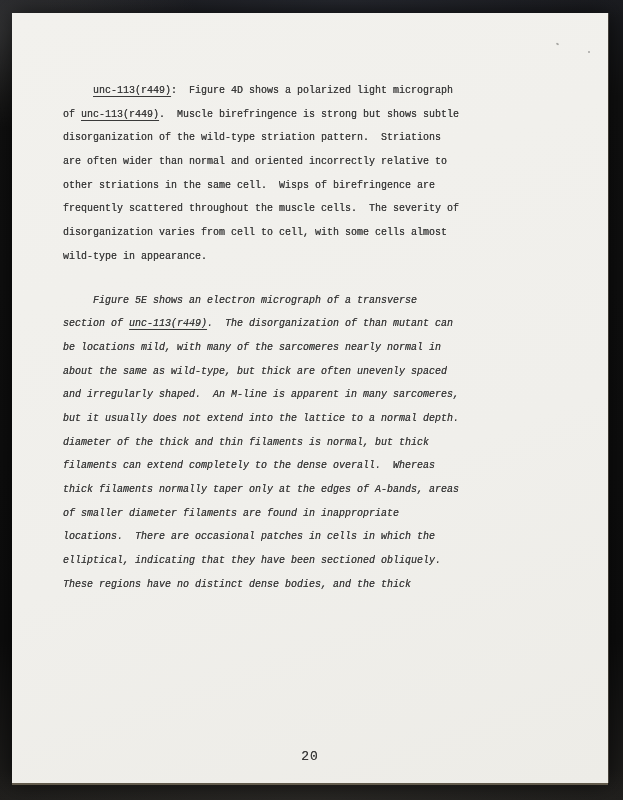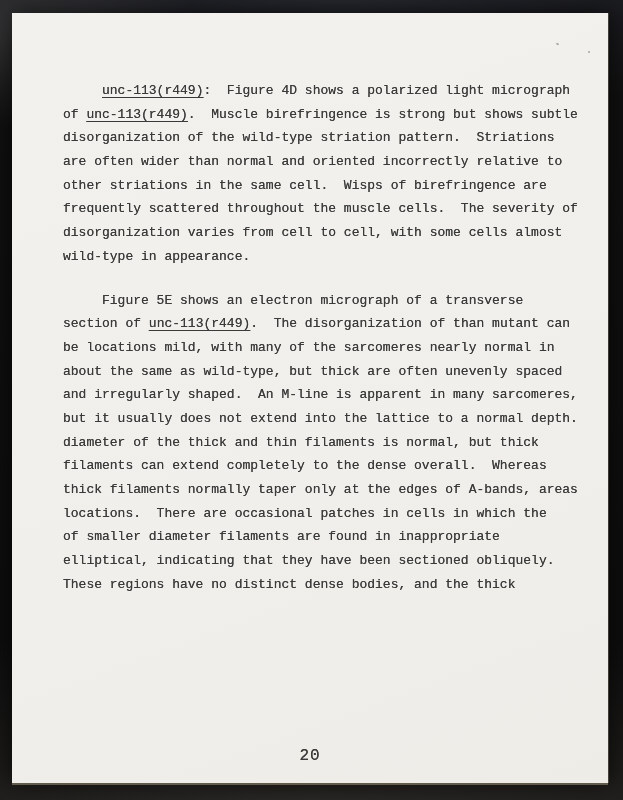--- a/index.html
+++ b/index.html
@@ -31,45 +31,46 @@
       0 2px 0 rgba(160,148,122,0.55),
       1px 0 0 rgba(160,150,128,0.35),
       0 0 22px rgba(0,0,0,0.65);
   }
   .text-body {
     position: absolute;
     left: 51px;
     top: 66px;
     right: 20px;
     font-family: "Liberation Mono", "DejaVu Sans Mono", monospace;
-    font-size: 13px;
+    font-size: 10px;
     line-height: 23.7px;
     color: var(--ink, #3a3a3a);
     text-shadow: 0 0 0.5px rgba(58,58,58,0.85);
   }
   .line {
     white-space: pre;
     height: 23.7px;
   }
   .paragraph + .paragraph {
     margin-top: 20px;
+    font-style: italic;
   }
   .underline {
     text-decoration: underline;
     text-underline-offset: 2.5px;
     text-decoration-thickness: 1.2px;
   }
   .page-number {
     position: absolute;
     left: 0;
     right: 0;
     top: 732px;
     text-align: center;
     font-family: "Liberation Mono", "DejaVu Sans Mono", monospace;
-    font-size: 16px;
+    font-size: 13px;
     line-height: 23.7px;
     color: var(--ink, #3a3a3a);
     text-shadow: 0 0 0.5px rgba(58,58,58,0.85);
     letter-spacing: 1px;
   }
   .speck {
     position: absolute;
     background: rgba(105,105,102,0.55);
     border-radius: 50%;
   }
@@ -97,21 +98,21 @@
         <div class="paragraph">
           <div class="line"><span>     Figure 5E shows an electron micrograph of a transverse</span></div>
           <div class="line"><span>section of </span><span class="underline">unc-113(r449)</span><span>.  The disorganization of than mutant can</span></div>
           <div class="line"><span>be locations mild, with many of the sarcomeres nearly normal in</span></div>
           <div class="line"><span>about the same as wild-type, but thick are often unevenly spaced</span></div>
           <div class="line"><span>and irregularly shaped.  An M-line is apparent in many sarcomeres,</span></div>
           <div class="line"><span>but it usually does not extend into the lattice to a normal depth.</span></div>
           <div class="line"><span>diameter of the thick and thin filaments is normal, but thick</span></div>
           <div class="line"><span>filaments can extend completely to the dense overall.  Whereas</span></div>
           <div class="line"><span>thick filaments normally taper only at the edges of A-bands, areas</span></div>
+          <div class="line"><span>of smaller diameter filaments are found in inappropriate</span></div>
           <div class="line"><span>locations.  There are occasional patches in cells in which the</span></div>
-          <div class="line"><span>of smaller diameter filaments are found in inappropriate</span></div>
           <div class="line"><span>elliptical, indicating that they have been sectioned obliquely.</span></div>
           <div class="line"><span>These regions have no distinct dense bodies, and the thick</span></div>
         </div>
       </div>
     <div class="page-number">20</div>
   </div>
 </div>
 
 </body></html>

